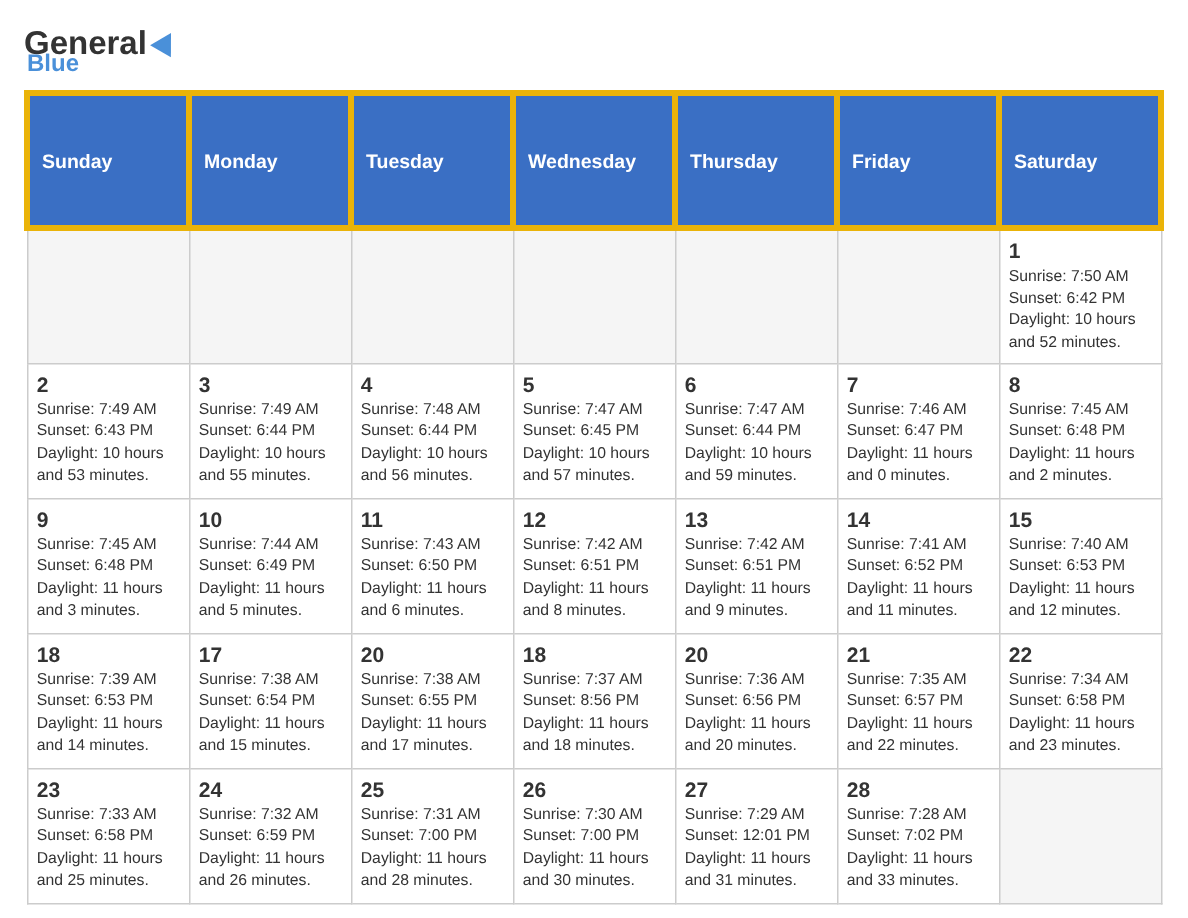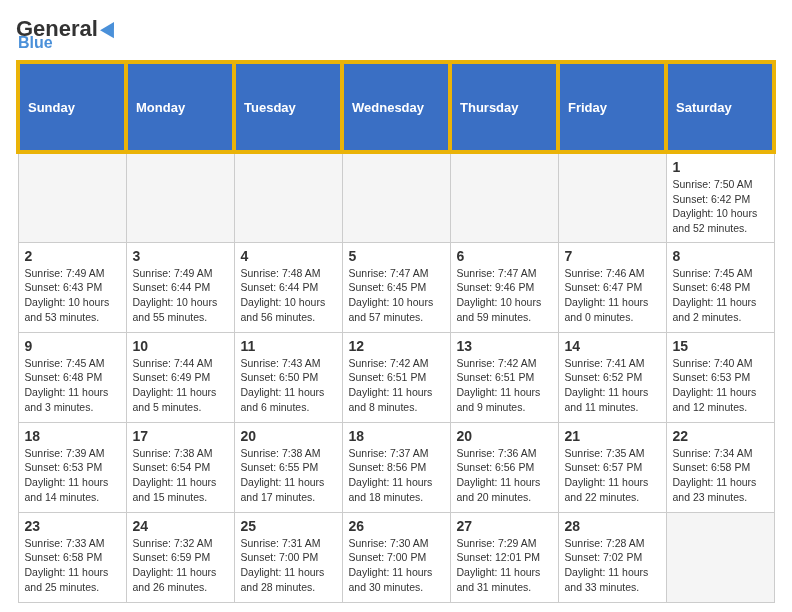--- a/index.html
+++ b/index.html
@@ -91,21 +91,21 @@
           <td>
             <span class="day-num">5</span>
             <div class="day-detail">Sunrise: 7:47 AM
 Sunset: 6:45 PM
 Daylight: 10 hours
 and 57 minutes.</div>
           </td>
           <td>
             <span class="day-num">6</span>
             <div class="day-detail">Sunrise: 7:47 AM
-Sunset: 9:46 PM
+Sunset: 6:44 PM
 Daylight: 10 hours
 and 59 minutes.</div>
           </td>
           <td>
             <span class="day-num">7</span>
             <div class="day-detail">Sunrise: 7:46 AM
 Sunset: 6:47 PM
 Daylight: 11 hours
 and 0 minutes.</div>
           </td>

